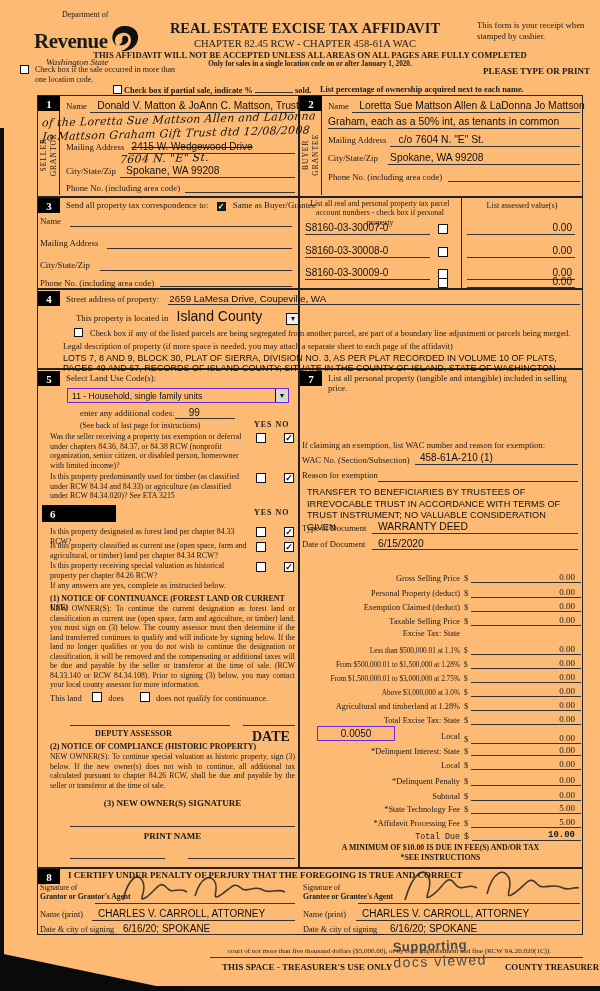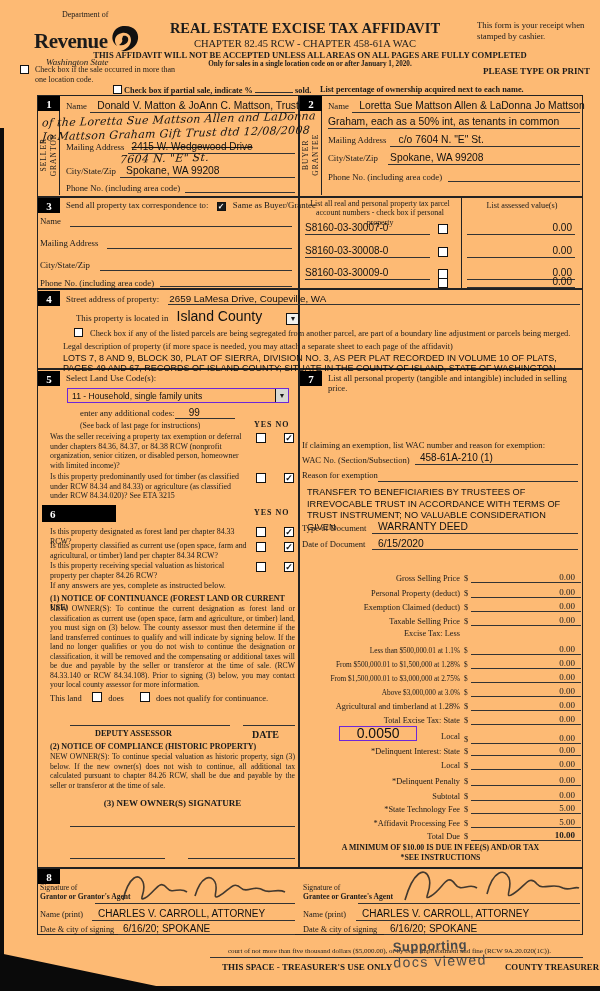--- a/index.html
+++ b/index.html
@@ -292,27 +292,28 @@
     <span>This land</span>
     <span class="cb" style="margin:0 4px 0 8px;"></span>
     <span>does</span>
     <span class="cb" style="margin:0 4px 0 14px;"></span>
     <span>does not qualify for continuance.</span>
   </div>
 
   <div class="abs line" style="left:70px;top:725px;width:160px;"></div>
   <div class="abs line" style="left:243px;top:725px;width:52px;"></div>
   <div class="abs b" style="left:95px;top:729px;font-size:8.2px;">DEPUTY ASSESSOR</div>
-  <div class="abs b" style="left:252px;top:729px;font-size:10px;">DATE</div>
+  <div class="abs b" style="left:252px;top:729px;font-size:14px;">DATE</div>
 
   <div class="abs b" style="left:50px;top:742px;width:245px;font-size:8px;">(2) NOTICE OF COMPLIANCE (HISTORIC PROPERTY)</div>
   <div class="abs body-txt" style="left:50px;top:752px;width:245px;">NEW OWNER(S): To continue special valuation as historic property, sign (3) below. If the new owner(s) does not wish to continue, all additional tax calculated pursuant to chapter 84.26 RCW, shall be due and payable by the seller or transferor at the time of sale.</div>
 
   <div class="abs ctr b" style="left:50px;top:798px;width:245px;font-size:9px;">(3) NEW OWNER(S) SIGNATURE</div>
   <div class="abs line" style="left:70px;top:826px;width:225px;"></div>
+  <div class="abs ctr b" style="left:50px;top:831px;width:245px;font-size:9px;">PRINT NAME</div>
   <div class="abs line" style="left:70px;top:858px;width:95px;"></div>
   <div class="abs line" style="left:188px;top:858px;width:107px;"></div>
 
   <div class="abs numbox" style="left:300px;top:371px;">7</div>
   <div class="abs" style="left:328px;top:373px;width:250px;font-size:8.6px;">List all personal property (tangible and intangible) included in selling price.</div>
 
   <div class="abs" style="left:302px;top:440px;font-size:8.6px;">If claiming an exemption, list WAC number and reason for exemption:</div>
   <div class="abs" style="left:302px;top:455px;font-size:8.6px;">WAC No. (Section/Subsection)</div>
   <div class="abs typed" style="left:420px;top:452px;font-size:10px;">458-61A-210 (1)</div>
   <div class="abs line" style="left:415px;top:464px;width:163px;"></div>
@@ -341,21 +342,21 @@
       <span class="mlabel">Exemption Claimed (deduct)</span>
       <span class="mdollar">$</span>
       <span class="mline"><span class="mamount">0.00</span></span>
     </div>
   <div class="mrow" style="top:615px;">
       <span class="mlabel">Taxable Selling Price</span>
       <span class="mdollar">$</span>
       <span class="mline"><span class="mamount">0.00</span></span>
     </div>
   <div class="mrow" style="top:629px;">
-      <span class="mlabel">Excise Tax: Less</span>
+      <span class="mlabel">Excise Tax: State</span>
     </div>
   <div class="mrow tiny" style="top:644px;">
       <span class="mlabel">Less than $500,000.01 at 1.1%</span>
       <span class="mdollar">$</span>
       <span class="mline"><span class="mamount">0.00</span></span>
     </div>
   <div class="mrow tiny" style="top:658px;">
       <span class="mlabel">From $500,000.01 to $1,500,000 at 1.28%</span>
       <span class="mdollar">$</span>
       <span class="mline"><span class="mamount">0.00</span></span>
@@ -376,21 +377,21 @@
       <span class="mline"><span class="mamount">0.00</span></span>
     </div>
   <div class="mrow" style="top:714px;">
       <span class="mlabel">Total Excise Tax: State</span>
       <span class="mdollar">$</span>
       <span class="mline"><span class="mamount">0.00</span></span>
     </div>
 
   <div class="mrow" style="top:729px;">
     <span class="mlabel" style="display:flex;align-items:center;justify-content:flex-end;">
-      <span class="border-box typed ctr" style="border-width:1.5px;width:78px;height:15px;font-size:14px;line-height:13px;position:relative;top:-3px;left:-24px;">0.0050</span>
+      <span class="border-box typed ctr" style="border-width:1.5px;width:78px;height:15px;font-size:10px;line-height:13px;margin-right:22px;position:relative;top:-3px;left:-24px;">0.0050</span>
       <span>Local</span>
     </span>
     <span class="mdollar">$</span>
       <span class="mline"><span class="mamount">0.00</span></span>
   </div>
 
   <div class="mrow" style="top:745px;">
       <span class="mlabel">*Delinquent Interest: State</span>
       <span class="mdollar">$</span>
       <span class="mline"><span class="mamount">0.00</span></span>
@@ -413,30 +414,31 @@
   <div class="mrow" style="top:803px;">
       <span class="mlabel">*State Technology Fee</span>
       <span class="mdollar">$</span>
       <span class="mline"><span class="mamount">5.00</span></span>
     </div>
   <div class="mrow" style="top:817px;">
       <span class="mlabel">*Affidavit Processing Fee</span>
       <span class="mdollar">$</span>
       <span class="mline"><span class="mamount">5.00</span></span>
     </div>
-  <div class="mrow" style="top:830px;">
+  <div class="mrow" style="top:830px;font-family:Liberation Mono, monospace;">
       <span class="mlabel">Total Due</span>
       <span class="mdollar">$</span>
       <span class="mline"><span class="mamount b">10.00</span></span>
     </div>
 
   <div class="abs ctr b" style="left:300px;top:843px;width:281px;font-size:7.8px;">A MINIMUM OF $10.00 IS DUE IN FEE(S) AND/OR TAX</div>
   <div class="abs ctr b" style="left:300px;top:853px;width:281px;font-size:7.8px;">*SEE INSTRUCTIONS</div>
 
   <div class="abs numbox" style="left:38px;top:869px;">8</div>
+  <div class="abs b" style="left:68px;top:870px;font-size:9px;">I CERTIFY UNDER PENALTY OF PERJURY THAT THE FOREGOING IS TRUE AND CORRECT</div>
 
   <div class="abs" style="left:40px;top:883px;font-size:7.6px;line-height:1.25;">
     <div>Signature of</div>
     <div class="b">Grantor or Grantor's Agent</div>
   </div>
   <svg class="sig" width="175" height="40" style="left:115px;top:868px;" viewBox="0 0 175 40">
     <path d="M8 32 C 14 8, 24 4, 28 14 C 32 24, 22 34, 30 30 C 40 25, 44 10, 52 20 C 58 27, 64 18, 72 24 M 80 28 C 86 8, 96 6, 100 14 C 104 22, 96 32, 104 28 C 114 23, 118 12, 126 20 C 132 26, 140 16, 148 22 C 154 26, 162 20, 170 24" stroke="#222" stroke-width="1.6" fill="none" opacity="0.85"></path>
   </svg>
   <div class="abs line" style="left:95px;top:903px;width:200px;"></div>
 

